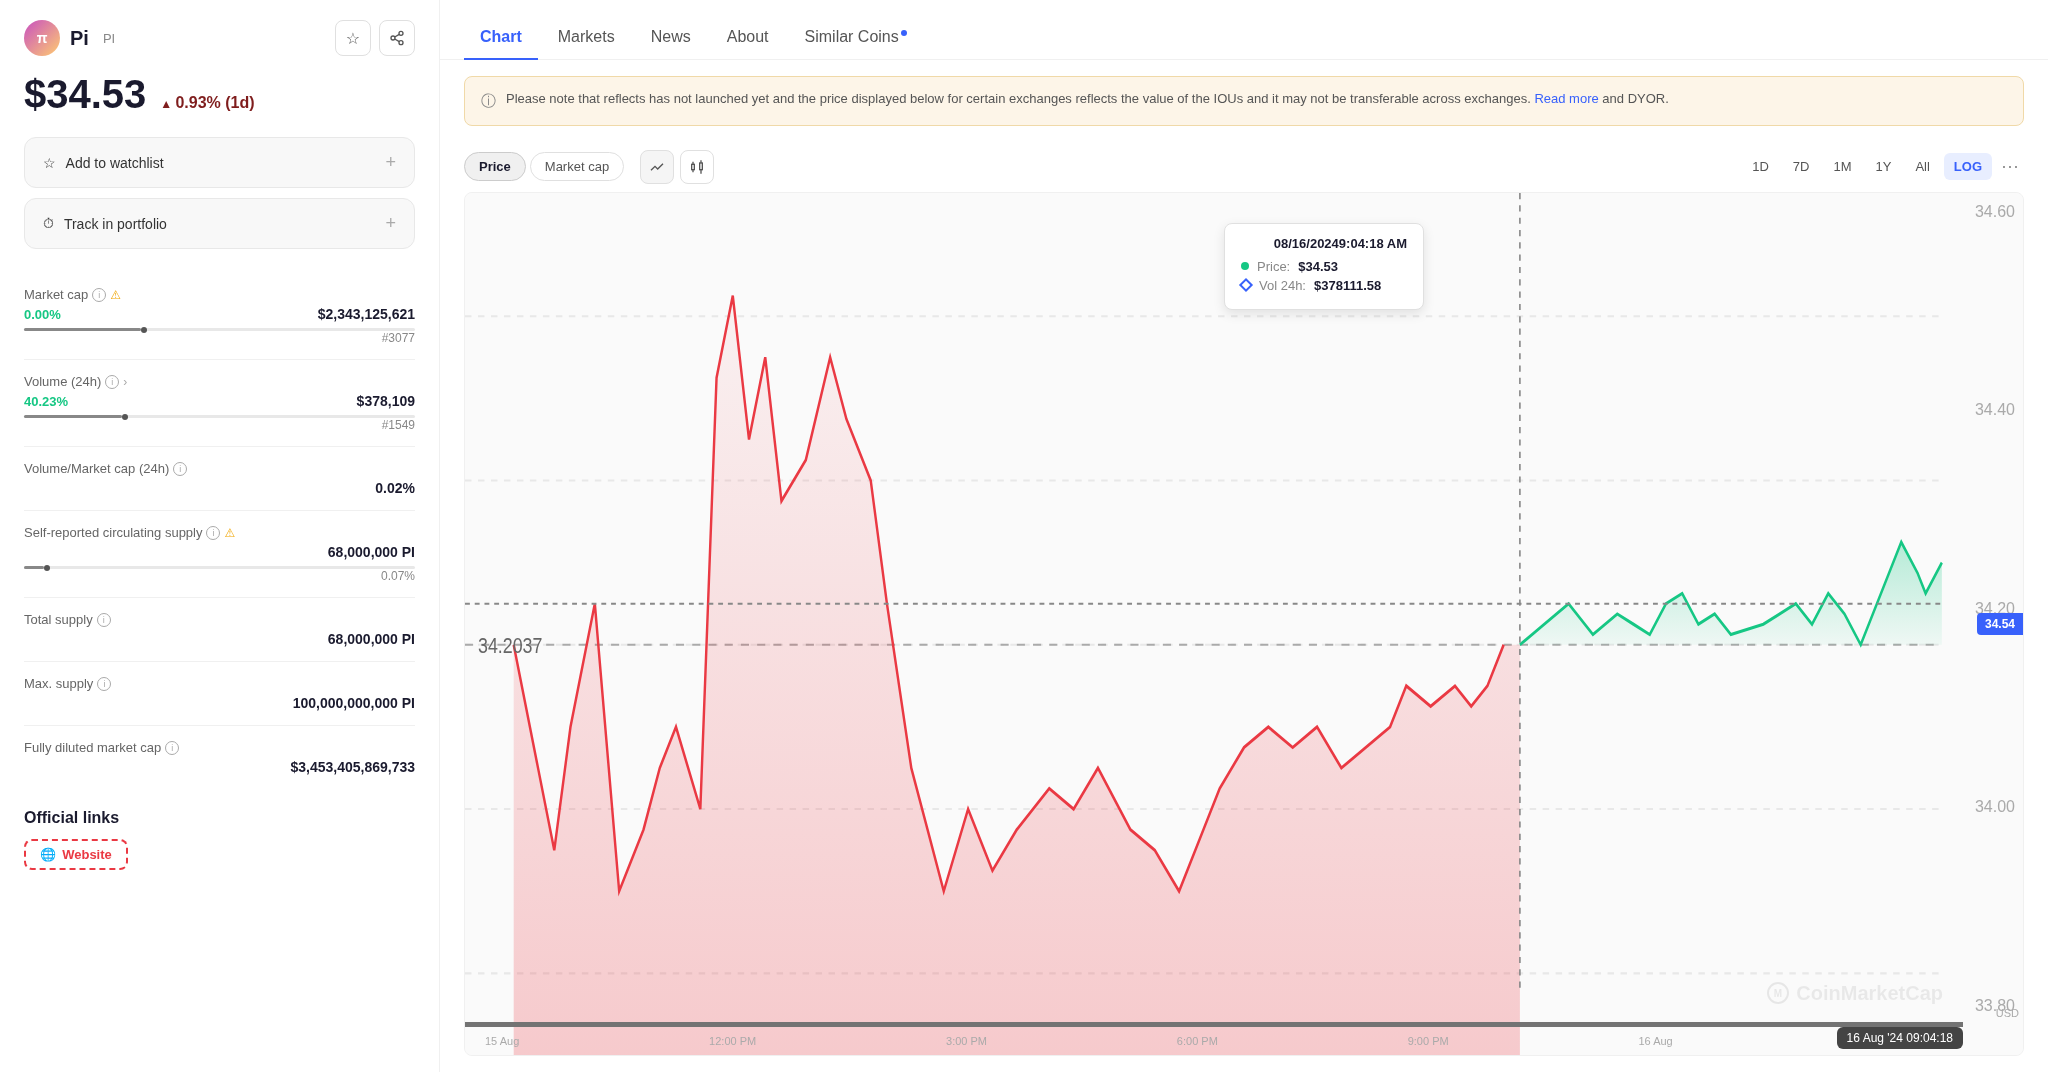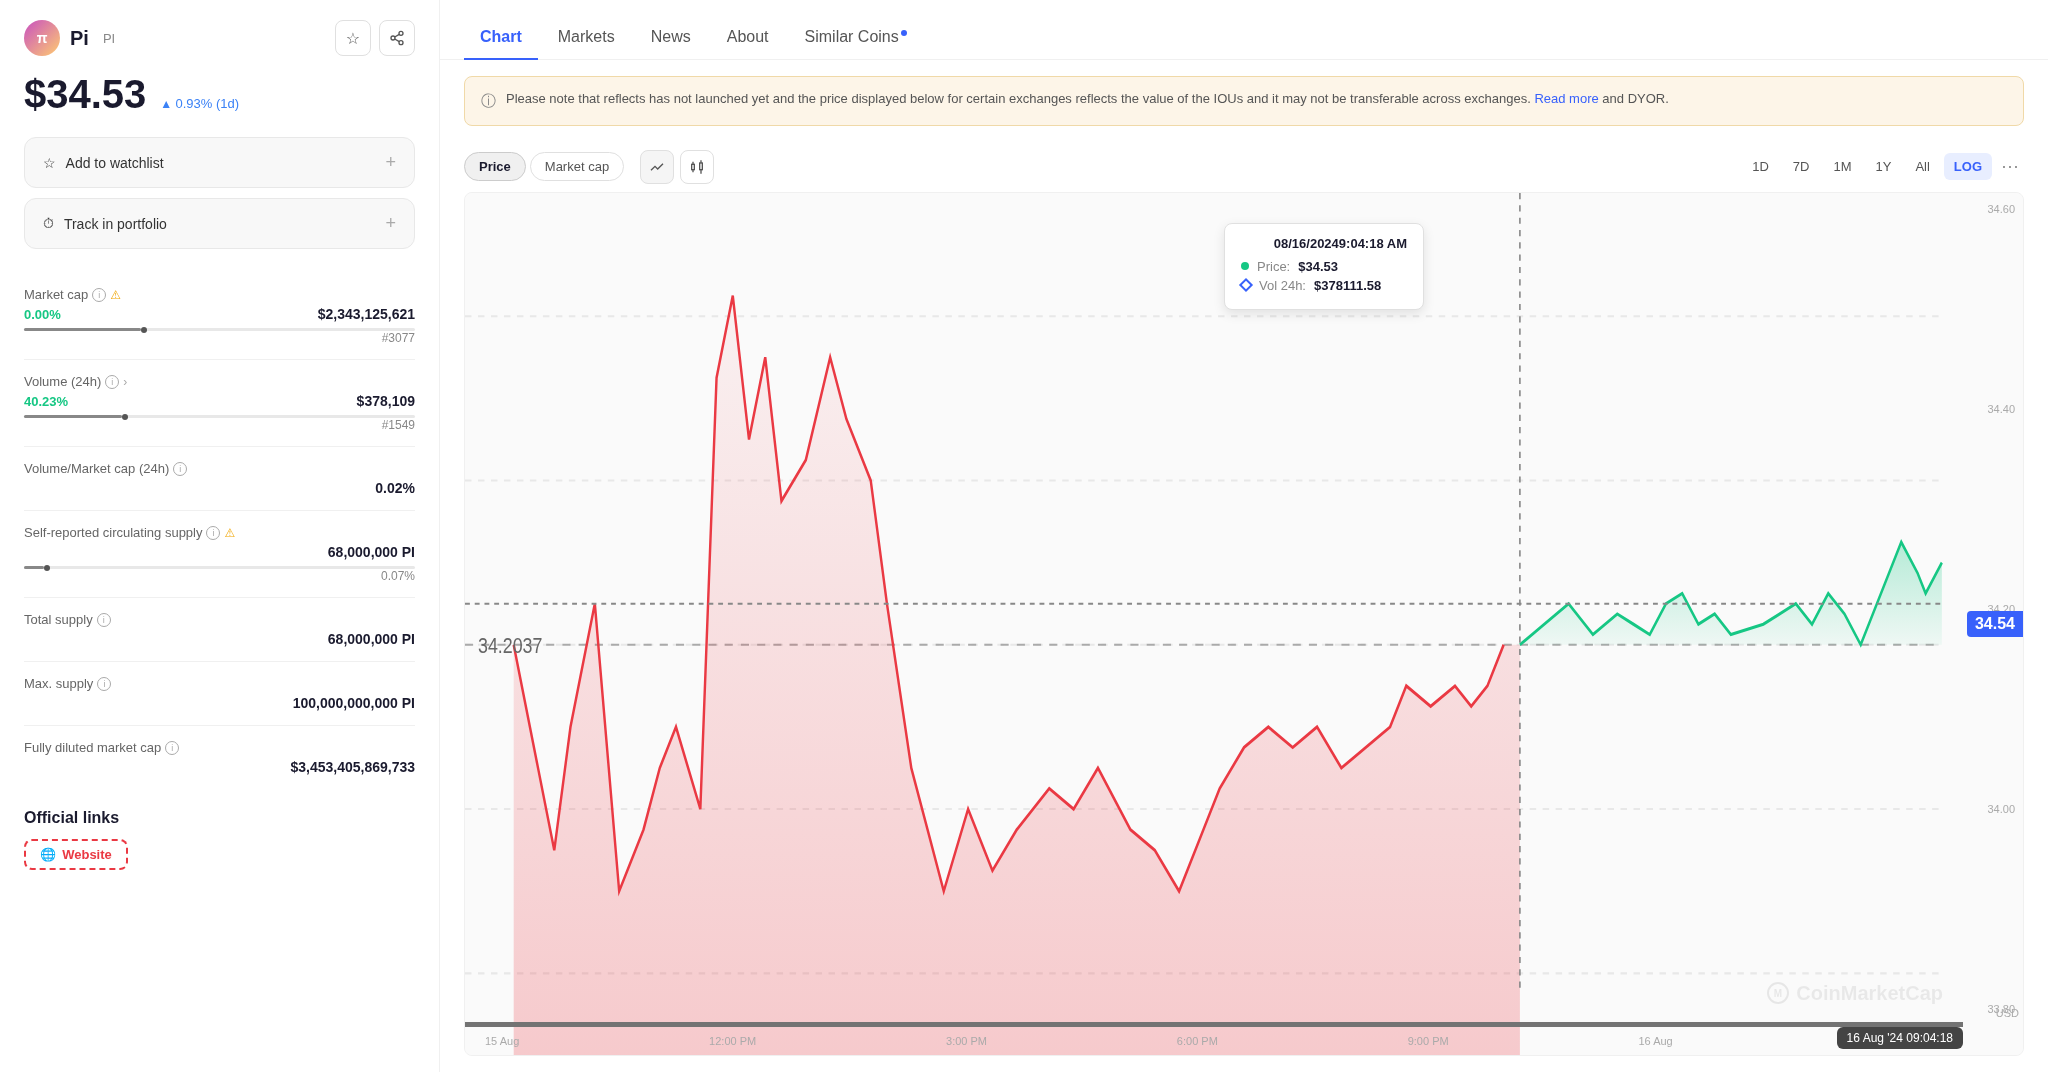--- a/index.html
+++ b/index.html
@@ -10,21 +10,21 @@
 
     .coin-header { display: flex; align-items: center; gap: 10px; margin-bottom: 16px; }
     .coin-logo { width: 36px; height: 36px; border-radius: 50%; background: linear-gradient(135deg, #c850c0, #ffcc70); display: flex; align-items: center; justify-content: center; color: white; font-weight: bold; font-size: 14px; }
     .coin-name { font-size: 20px; font-weight: 700; }
     .coin-symbol { font-size: 13px; color: #888; margin-left: 4px; }
     .coin-header-actions { margin-left: auto; display: flex; gap: 8px; }
     .icon-btn { width: 36px; height: 36px; border: 1px solid #e0e0e0; border-radius: 8px; background: #fff; cursor: pointer; display: flex; align-items: center; justify-content: center; color: #555; font-size: 16px; }
 
     .price-section { margin-bottom: 20px; }
     .price-main { font-size: 40px; font-weight: 800; color: #1a1a2e; }
-    .price-change { color: #3b82f6; font-size: 13px; font-weight: 400; margin-left: 10px; }
+    .price-change { color: #7f1d1d; font-size: 16px; font-weight: 700; margin-left: 10px; }
     .price-change::before { content: "▲ "; font-size: 12px; }
 
     .action-buttons { display: flex; flex-direction: column; gap: 10px; margin-bottom: 24px; }
     .action-btn { display: flex; align-items: center; justify-content: space-between; padding: 14px 18px; border: 1px solid #e8e8e8; border-radius: 12px; background: #f8f8f8; cursor: pointer; color: #333; font-size: 14px; font-weight: 500; }
     .action-btn-left { display: flex; align-items: center; gap: 10px; }
     .action-btn .plus { font-size: 18px; color: #aaa; }
 
     
     .stats-section { display: flex; flex-direction: column; gap: 0; }
     .stat-row { padding: 14px 0; border-bottom: 1px solid #f0f0f0; }
@@ -78,24 +78,24 @@
     
     .chart-tooltip { position: absolute; top: 30px; left: 50%; transform: translateX(-10%); background: white; border: 1px solid #e0e0e0; border-radius: 8px; padding: 12px 16px; font-size: 13px; box-shadow: 0 4px 12px rgba(0,0,0,0.1); min-width: 200px; }
     .tooltip-date { font-weight: 700; color: #1a1a2e; margin-bottom: 8px; display: flex; justify-content: flex-end; }
     .tooltip-row { display: flex; align-items: center; gap: 8px; margin-bottom: 4px; color: #555; }
     .tooltip-dot { width: 8px; height: 8px; border-radius: 50%; background: #16c784; flex-shrink: 0; }
     .tooltip-diamond { width: 10px; height: 10px; border: 2px solid #3861fb; transform: rotate(45deg); flex-shrink: 0; }
     .tooltip-val { font-weight: 700; color: #1a1a2e; }
     .tooltip-label { color: #888; }
 
     
-    .price-label-right { position: absolute; right: 0; top: 50%; transform: translateY(-50%); background: #3861fb; color: white; padding: 4px 8px; border-radius: 4px 0 0 4px; font-size: 16px; font-weight: 700; }
-
-    
-    .y-axis { position: absolute; right: 8px; top: 0; bottom: 30px; display: flex; flex-direction: column; justify-content: space-between; font-size: 11px; color: #aaa; padding: 10px 0; }
+    .price-label-right { position: absolute; right: 0; top: 50%; transform: translateY(-50%); background: #3861fb; color: white; padding: 4px 8px; border-radius: 4px 0 0 4px; font-size: 12px; font-weight: 700; }
+
+    
+    .y-axis { position: absolute; right: 8px; top: 0; bottom: 30px; display: flex; flex-direction: column; justify-content: space-between; font-size: 16px; color: #aaa; padding: 10px 0; }
 
     
     .x-axis { position: absolute; bottom: 0; left: 0; right: 60px; display: flex; justify-content: space-between; font-size: 11px; color: #aaa; padding: 8px 60px 8px 20px; border-top: 5px solid #737373; }
 
     
     .watermark { position: absolute; bottom: 50px; right: 80px; font-size: 20px; color: rgba(0,0,0,0.07); font-weight: 700; display: flex; align-items: center; gap: 6px; }
 
     
     .date-tooltip-bottom { position: absolute; bottom: 6px; right: 60px; background: #444; color: white; padding: 4px 10px; border-radius: 6px; font-size: 12px; }
 

